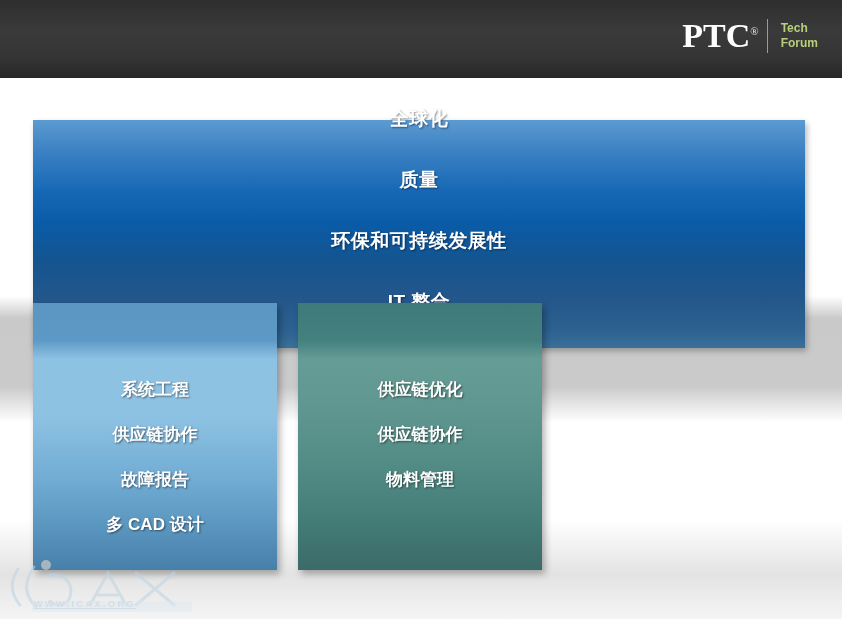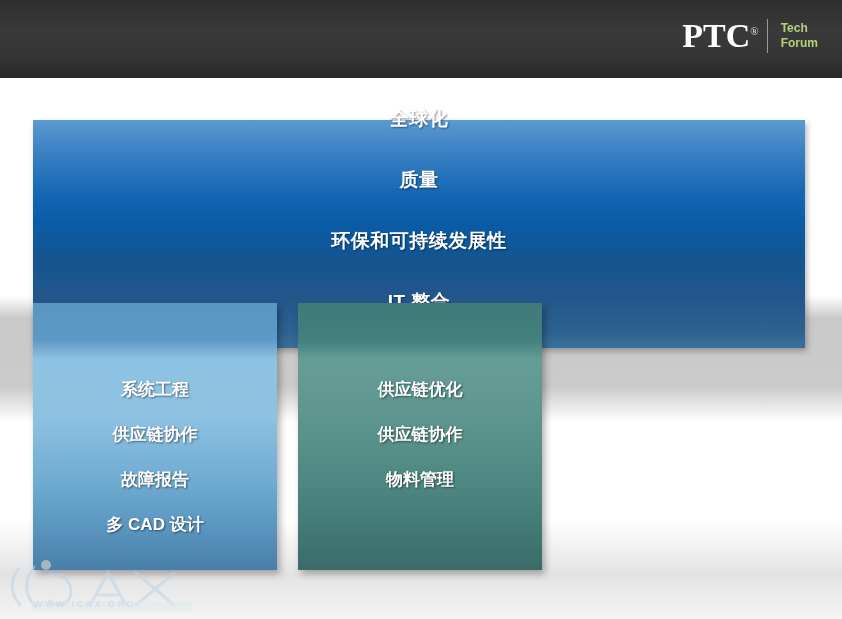--- a/index.html
+++ b/index.html
@@ -224,20 +224,21 @@
   .watermark svg { display: block; }
   .wm-url {
     position: absolute;
     left: 30px;
     bottom: 8px;
     font-size: 9px;
     letter-spacing: 2.5px;
     font-weight: bold;
     color: #b9cfe0;
     font-family: "Liberation Sans", "DejaVu Sans", sans-serif;
+    text-decoration: underline;
   }
 </style>
 </head>
 <body>
 
 <div id="slide">
 
   <div class="bg-band"></div>
   <div class="bg-band-lower"></div>
 

